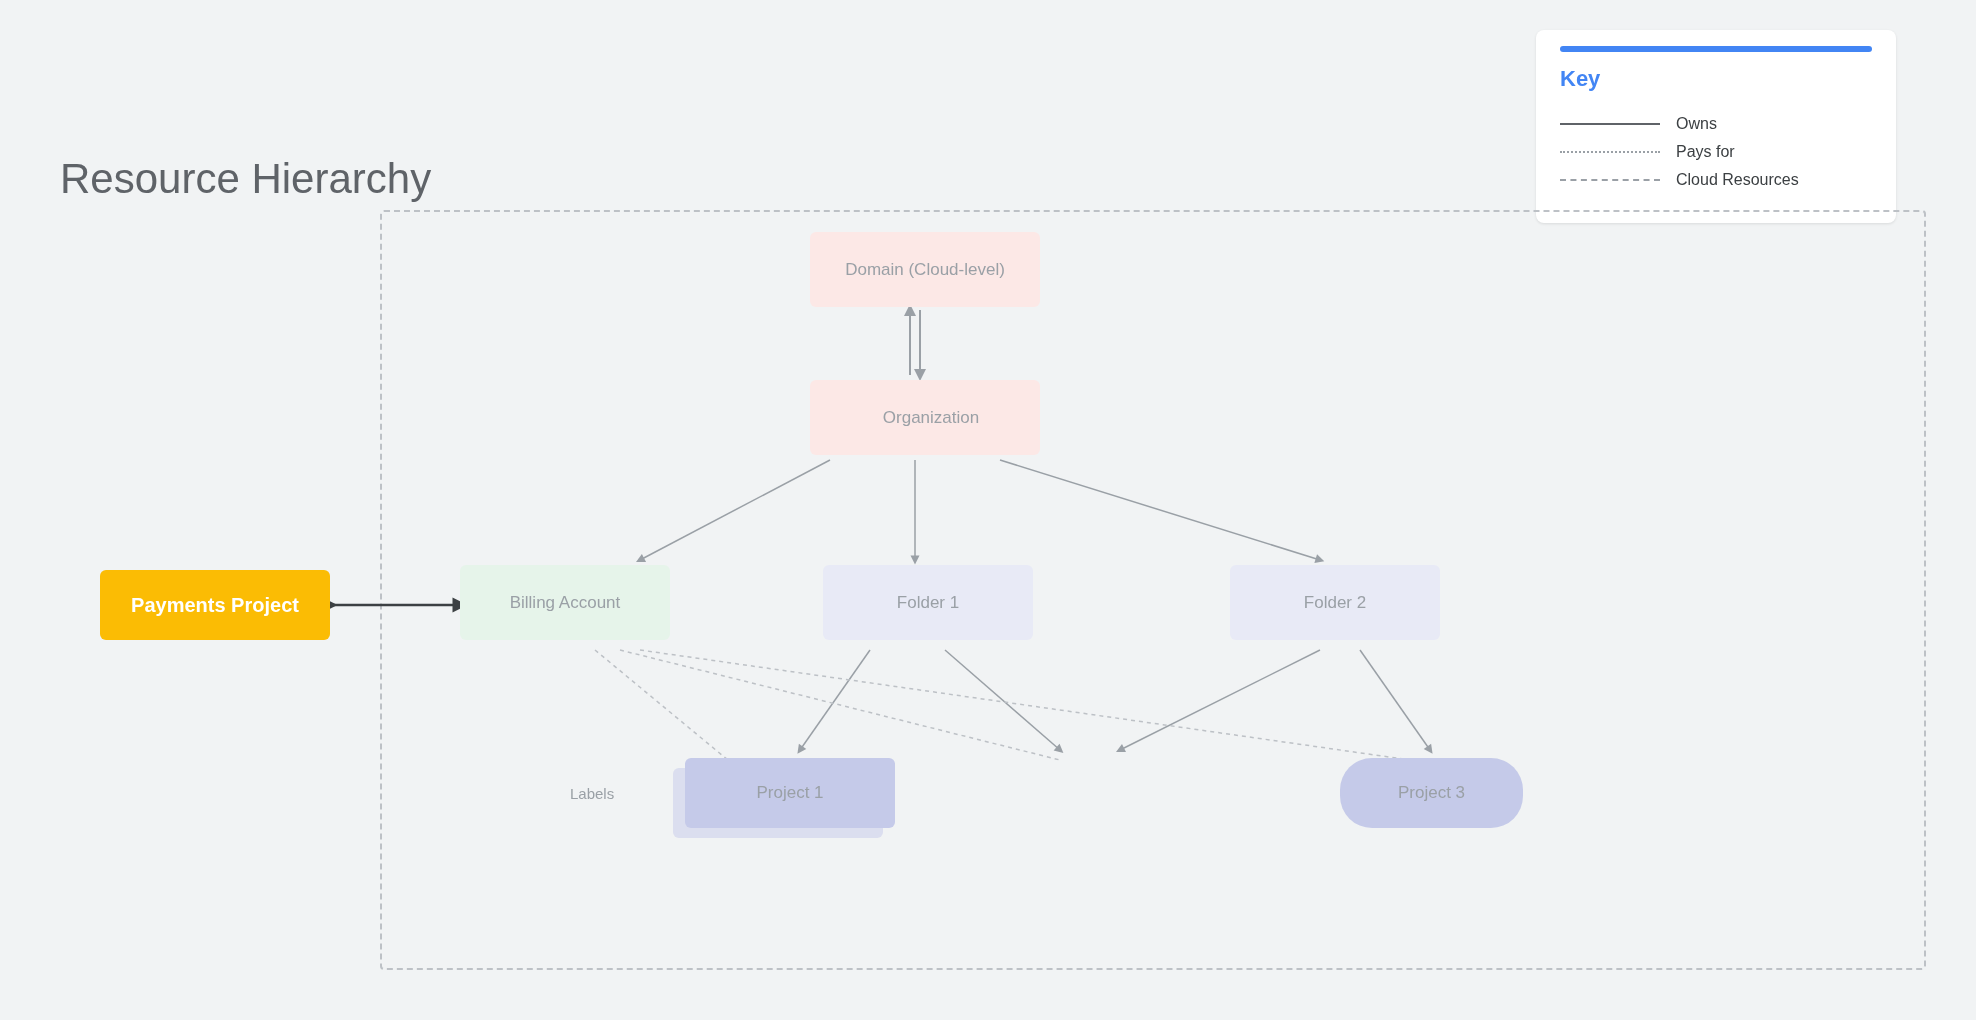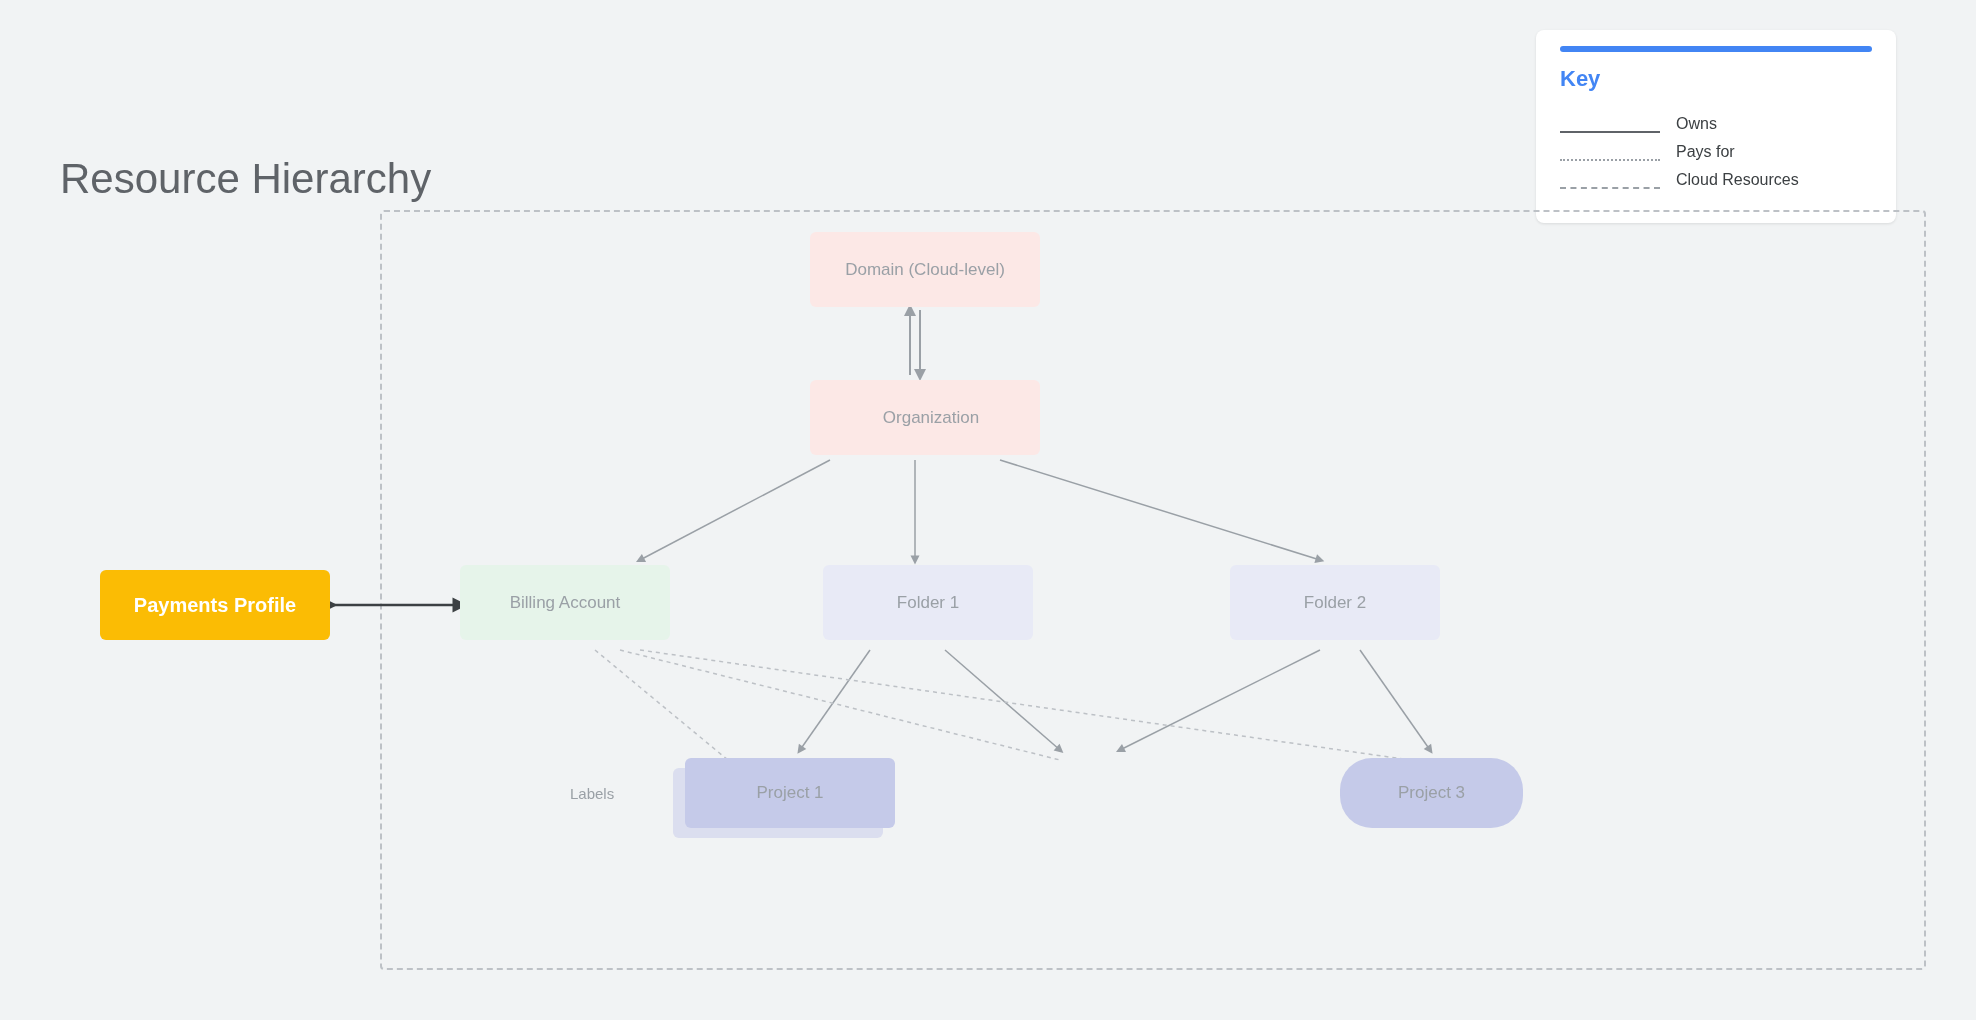--- a/index.html
+++ b/index.html
@@ -39,21 +39,21 @@
       margin-bottom: 14px;
     }
     .key-title {
       font-size: 22px;
       font-weight: 700;
       color: #4285f4;
       margin-bottom: 23px;
     }
     .key-row {
       display: flex;
-      align-items: flex-end;
+      align-items: center;
       margin-bottom: 10px;
       gap: 16px;
     }
     .key-line-solid {
       width: 100px;
       height: 2px;
       background: #5f6368;
       flex-shrink: 0;
     }
     .key-line-dotted {
@@ -231,21 +231,21 @@
 
   <div class="node node-pink" style="left: 770px; top: 200px; width: 230px; height: 75px; padding-left: 12px;">
     <span>Organization</span>
   </div>
 
   <div class="node node-green" style="left: 420px; top: 385px; width: 210px; height: 75px;">
     <span>Billing Account</span>
   </div>
 
   <div class="node node-yellow" style="left: 60px; top: 390px; width: 230px; height: 70px;">
-    <span>Payments Profile</span>
+    <span>Payments Project</span>
   </div>
 
   <div class="node node-blue" style="left: 783px; top: 385px; width: 210px; height: 75px;">
     <span>Folder 1</span>
   </div>
 
   <div class="node node-blue" style="left: 1190px; top: 385px; width: 210px; height: 75px;">
     <span>Folder 2</span>
   </div>
 

